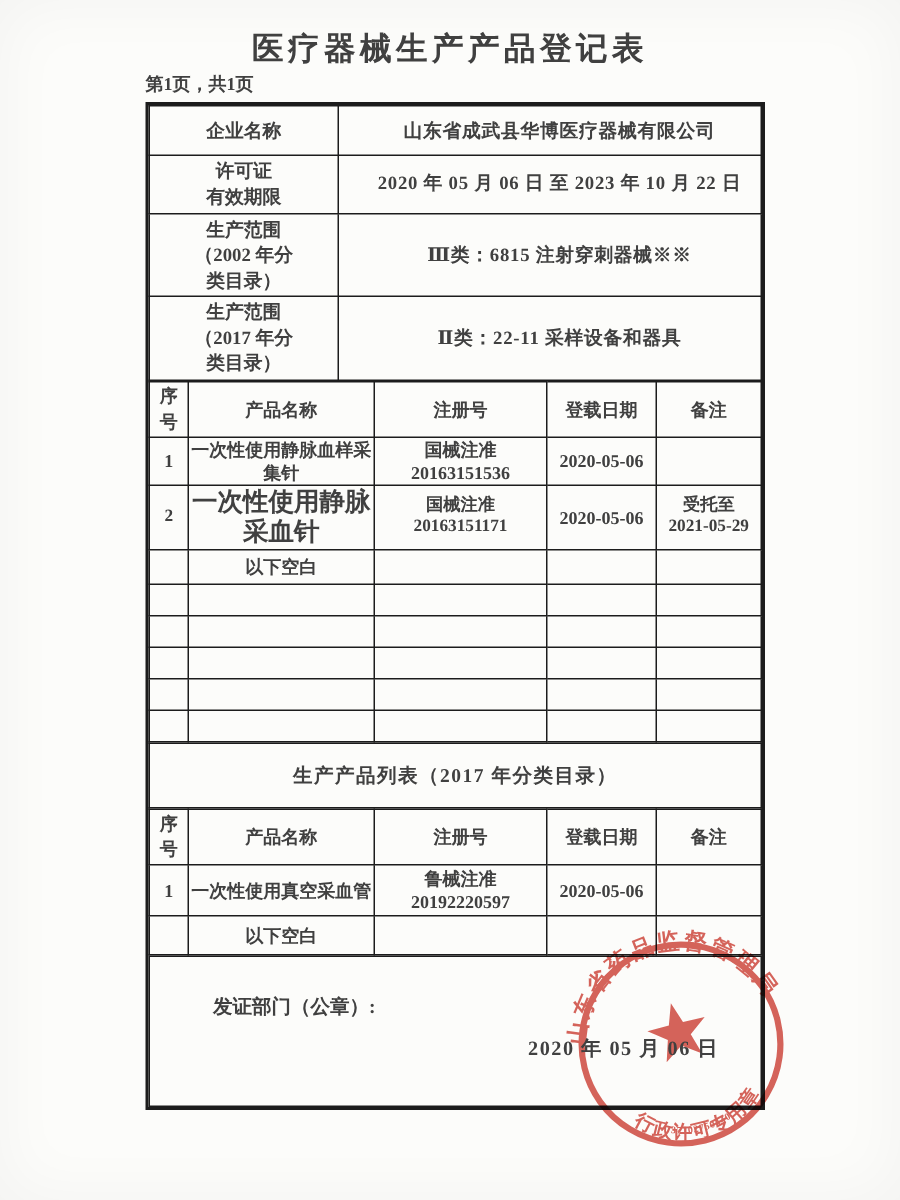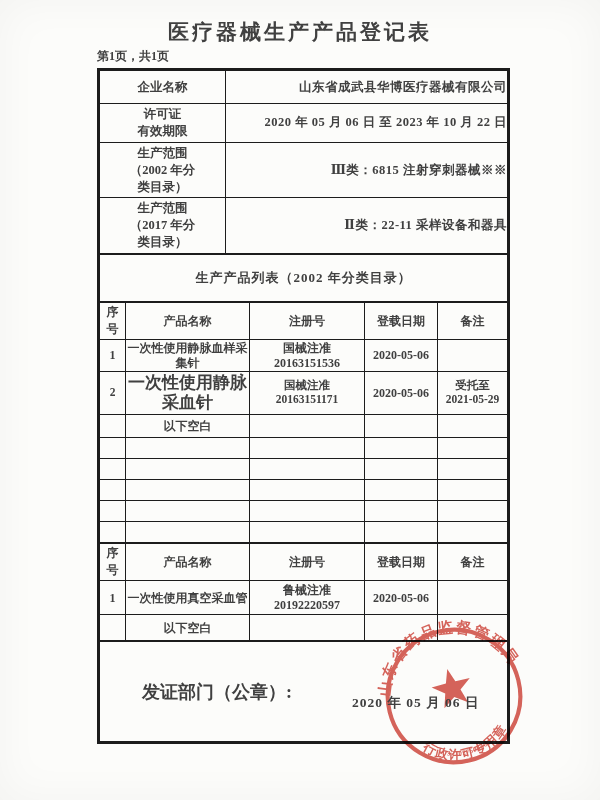--- a/index.html
+++ b/index.html
@@ -28,21 +28,21 @@
     border:2px solid #1c1c1c;
     background:transparent;
   }
   table { width:100%; border-collapse:collapse; table-layout:fixed; }
   td, th { border:1.5px solid #1c1c1c; font-weight:700; vertical-align:middle; }
   .info-table th {
     width:126px; text-align:center; font-size:12.5px;
     white-space:pre-line; line-height:1.35; padding:2px;
   }
   .info-table td {
-    text-align:right; font-size:12.5px; padding-left:13px; letter-spacing:0.5px;
+    text-align:center; font-size:12.5px; padding-left:13px; letter-spacing:0.5px;
   }
   .r1 td,.r1 th { height:33px; }
   .r2 td,.r2 th { height:32px; }
   .r3 td,.r3 th { height:30px; }
   .r4 td,.r4 th { height:44px; }
   .r5 td,.r5 th { height:43px; }
   .section-row td {
     height:47px; text-align:center; font-size:13px; letter-spacing:1px;
   }
   .prod-table th { font-size:12px; text-align:center; height:25px; padding:1px; }
@@ -54,22 +54,22 @@
   .prow2 td { height:28px; font-size:11.5px; }
   .blank-row td { height:23px; }
   .empty-row td { height:21px; }
   .t2017 .prow1 td { height:34px; font-size:12px; }
   .t2017 .blank-row td { height:26px; }
   .t2017 th { height:26px; }
   .footer-cell {
     position:relative; height:101px; border:1.5px solid #1c1c1c; border-top-width:1.5px;
   }
   .issuer-label {
-    position:absolute; left:42px; top:38px;
-    font-size:18px; font-weight:700;
+    position:absolute; left:42px; top:24px;
+    font-size:13px; font-weight:700;
   }
   .issue-date {
     position:absolute; left:252px; top:52px;
     font-size:13.5px; font-weight:700; letter-spacing:1px;
     z-index:3;
   }
   .stamp {
     position:absolute; left:366px; top:608px;
     width:176px; height:176px;
     transform:rotate(-14deg);
@@ -113,27 +113,20 @@
       </tr>
       <tr class="r5">
         <th>生产范围
 （2017 年分
 类目录）</th>
         <td>Ⅱ类：22-11 采样设备和器具</td>
       </tr>
     </tbody>
       </table>
 
-    <table>
-      <tbody>
-          <tr class="section-row">
-        <td>生产产品列表（2002 年分类目录）</td>
-      </tr>
-    </tbody>
-      </table>
 
     <table class="prod-table t2002">
       <colgroup>
           <col style="width:26px">
           <col style="width:124px">
           <col style="width:115px">
           <col style="width:73px">
           <col>
         </colgroup>
       <tbody>
@@ -199,20 +192,27 @@
       <tr class="empty-row">
             <td></td>
             <td></td>
             <td></td>
             <td></td>
             <td></td>
           </tr>
     </tbody>
       </table>
 
+    <table>
+      <tbody>
+          <tr class="section-row" style="height:43px">
+        <td style="height:43px">生产产品列表（2017 年分类目录）</td>
+      </tr>
+    </tbody>
+      </table>
 
     <table class="prod-table t2017">
       <colgroup>
           <col style="width:26px">
           <col style="width:124px">
           <col style="width:115px">
           <col style="width:73px">
           <col>
         </colgroup>
       <tbody>

